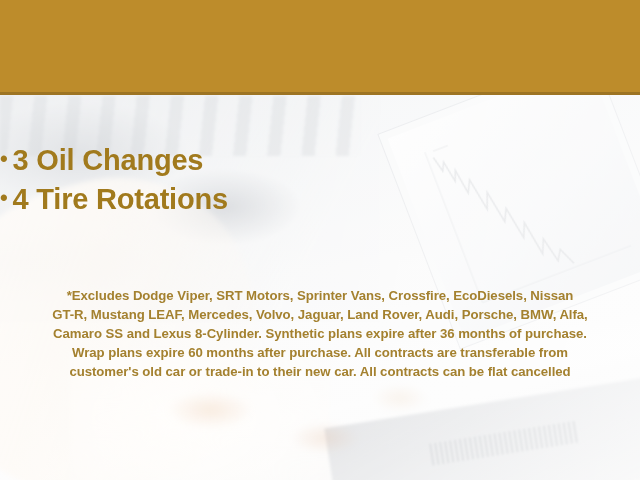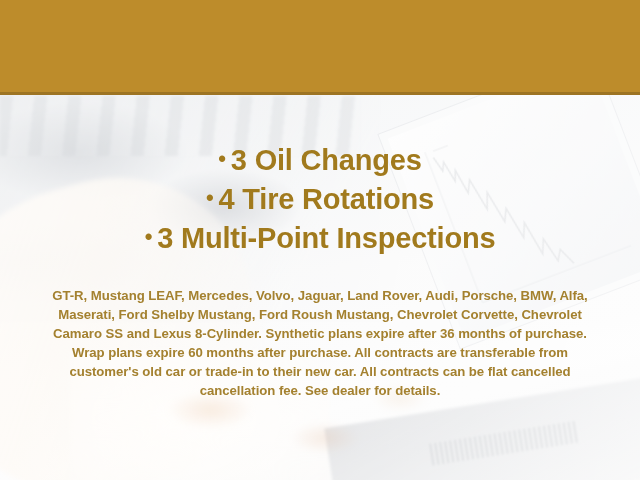--- a/index.html
+++ b/index.html
@@ -191,21 +191,21 @@
     letter-spacing: 0;
   }
 
   
   .benefits {
     position: absolute;
     left: 0;
     top: 140px;
     width: 640px;
     z-index: 4;
-    text-align: center;
+    text-align: left;
   }
   .benefit-line {
     color: #a17a1d;
     font-size: 29px;
     font-weight: bold;
     line-height: 38px;
     letter-spacing: -0.2px;
     white-space: nowrap;
     font-family: "Liberation Sans", sans-serif;
   }
@@ -267,27 +267,23 @@
     <span>ExtraCare Package</span><span class="star">*</span>
   </div>
 
   <div class="benefits">
     <div class="benefit-line">
       <span class="dot">•</span><span>3 Oil Changes</span>
     </div>
     <div class="benefit-line">
       <span class="dot">•</span><span>4 Tire Rotations</span>
     </div>
-    <div class="benefit-line">
-      <span class="dot">•</span><span>3 Multi-Point Inspections</span>
-    </div>
   </div>
 
   <div class="disclaimer">
+    <div class="disclaimer-line">*Excludes Dodge Viper, SRT Motors, Sprinter Vans, Crossfire, EcoDiesels, Nissan</div>
     <div class="disclaimer-line">GT-R, Mustang LEAF, Mercedes, Volvo, Jaguar, Land Rover, Audi, Porsche, BMW, Alfa,</div>
-    <div class="disclaimer-line">Maserati, Ford Shelby Mustang, Ford Roush Mustang, Chevrolet Corvette, Chevrolet</div>
     <div class="disclaimer-line">Camaro SS and Lexus 8-Cylinder. Synthetic plans expire after 36 months of purchase.</div>
     <div class="disclaimer-line">Wrap plans expire 60 months after purchase. All contracts are transferable from</div>
     <div class="disclaimer-line">customer's old car or trade-in to their new car. All contracts can be flat cancelled</div>
-    <div class="disclaimer-line">cancellation fee. See dealer for details.</div>
   </div>
 
 </div>
 
 </body></html>

